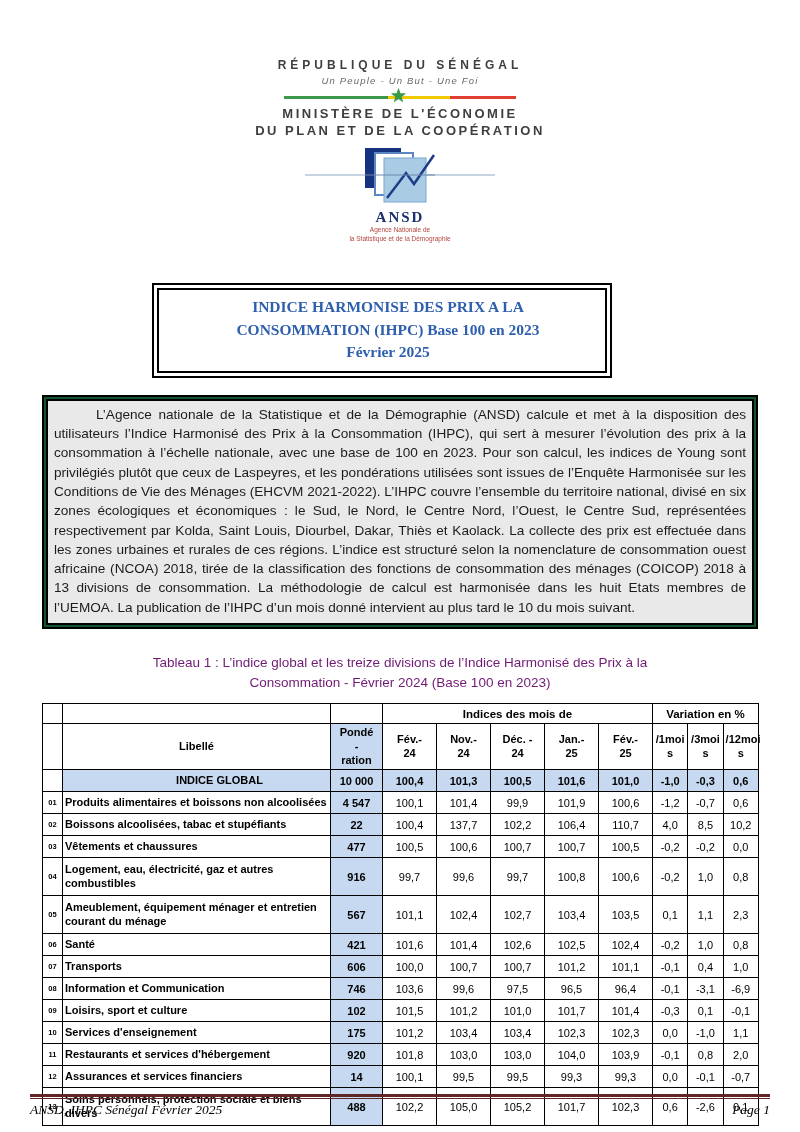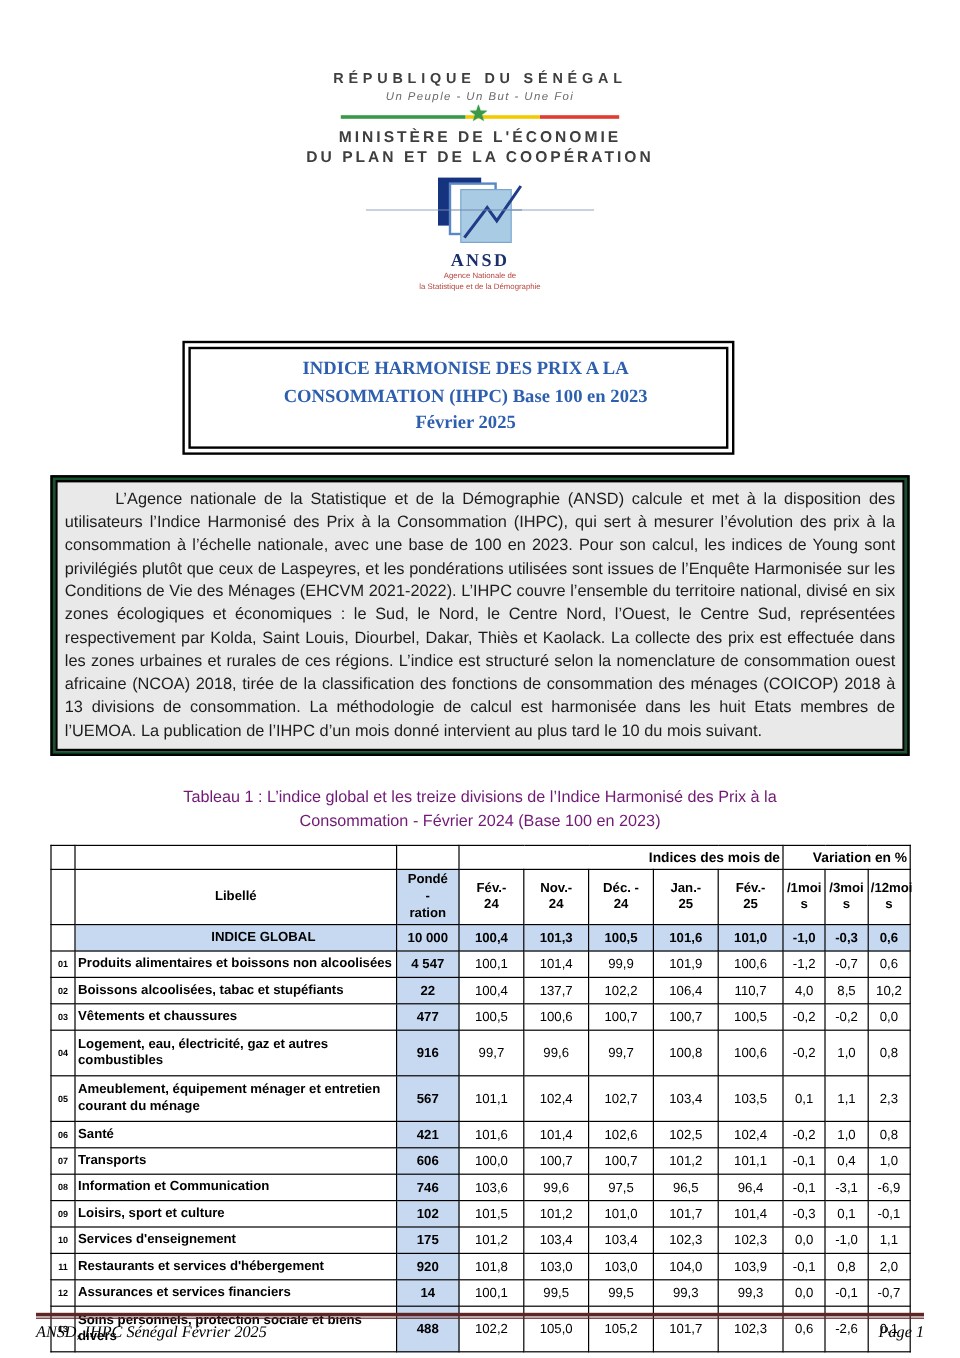--- a/index.html
+++ b/index.html
@@ -39,21 +39,21 @@
   
   .table-caption { margin-top:24px; text-align:center; color:#701a75; font-weight:normal;
     font-size:13.5px; line-height:1.5; white-space:pre-line; }
 
   
   table.ihpc { border-collapse:collapse; margin:10px 0 0 42px; width:716px; table-layout:fixed;
     font-size:11px; }
   table.ihpc th, table.ihpc td { border:1px solid #000; vertical-align:middle; padding:1px 2px; }
   col.c-code { width:20px; } col.c-label { width:268px; } col.c-pond { width:52px; }
   col.c-mon { width:54px; } col.c-var { width:35.3px; }
-  th.group-h { font-weight:bold; text-align:right; height:20px; font-size:11.5px; }
+  th.group-h { font-weight:bold; text-align:center; height:20px; font-size:11.5px; }
   th.col-h { font-weight:bold; text-align:center; white-space:pre-line; line-height:1.25; height:46px; font-size:11px; }
   th.pond-h { background:#c6d9f1; }
   td.code { font-size:7.5px; font-weight:bold; text-align:center; }
   td.lbl { font-weight:bold; text-align:left; padding-left:5px; line-height:1.25; }
   td.pond { background:#c6d9f1; font-weight:bold; text-align:center; }
   td.val { text-align:center; }
   tr.global-row td { background:#c6d9f1; font-weight:bold; }
   tr.global-row td.code { background:#fff; }
   tr.global-row td.lbl { text-align:center;padding-left:48px; }
   tr.data-row { height:22px; }

